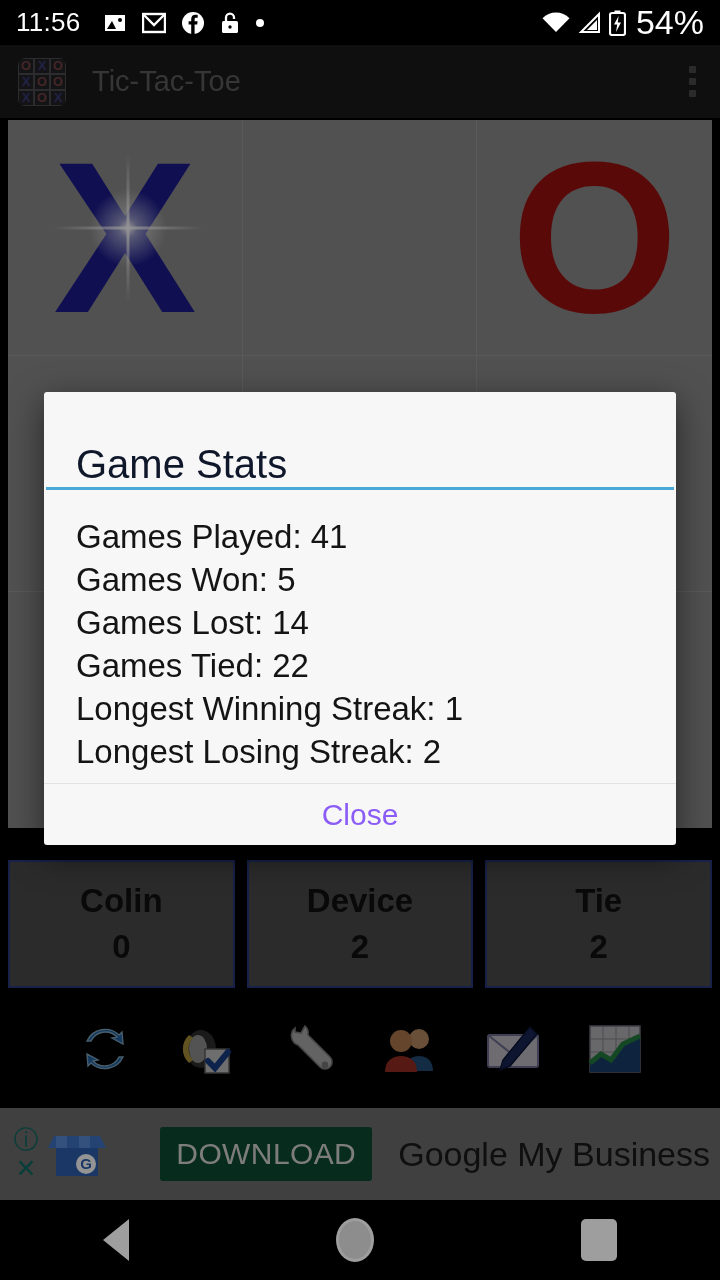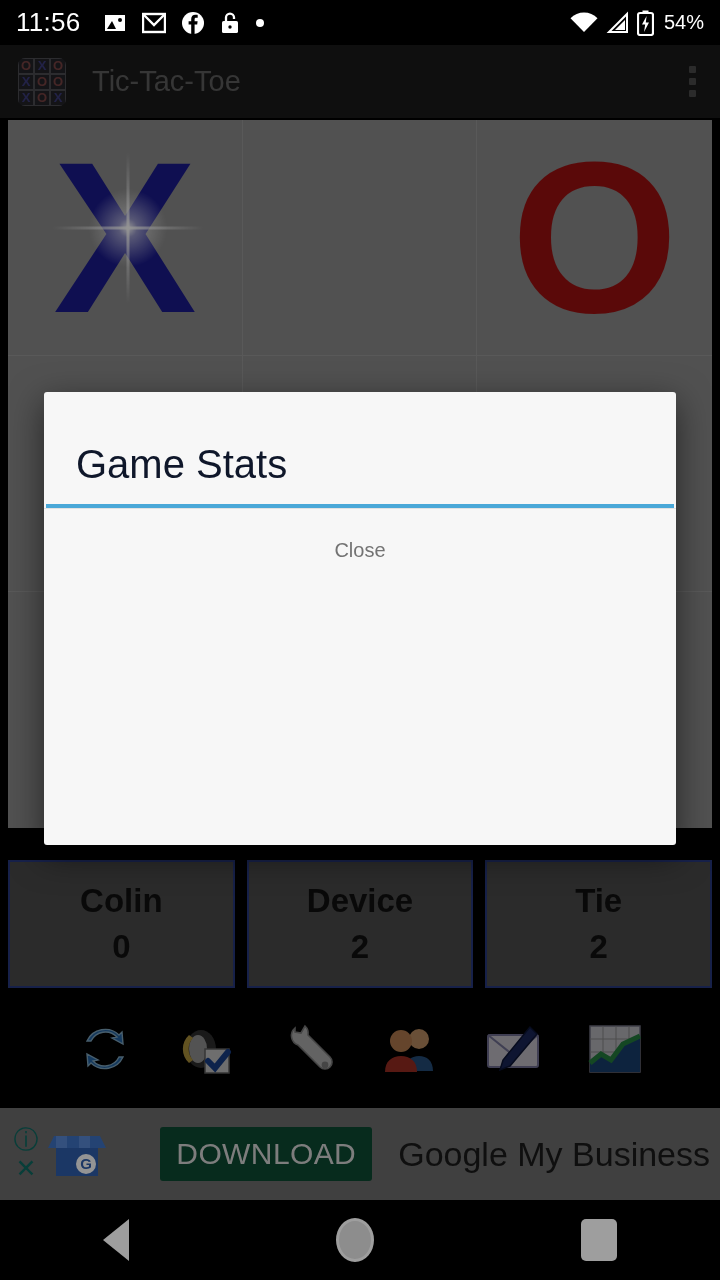--- a/index.html
+++ b/index.html
@@ -7,21 +7,21 @@
   body { font-family:"Liberation Sans", sans-serif; position:relative; }
 
   
   #status-bar{
     position:absolute; left:0; top:0; width:720px; height:45px;
     background:#000; display:flex; align-items:center; padding:0 16px;
   }
   #status-clock{ color:#fff; font-size:26px; letter-spacing:.3px; }
   #status-left-icons{ display:flex; align-items:center; gap:15px; margin-left:22px; }
   #status-right{ margin-left:auto; display:flex; align-items:center; gap:7px; }
-  #battery-pct{ color:#fff; font-size:20px; margin-left:3px; }
+  #battery-pct{ color:#fff; font-size:34px; margin-left:3px; }
   .sicon{ display:block; }
 
   
   #app-bar{
     position:absolute; left:0; top:45px; width:720px; height:73px;
     background:#1b1b1b; display:flex; align-items:center; padding:0 18px;
   }
   #app-icon{
     width:48px; height:48px; border-radius:7px; background:#2b2b33;
     display:grid; grid-template-columns:repeat(3,1fr); grid-template-rows:repeat(3,1fr);
@@ -115,21 +115,21 @@
     background:#f7f7f7; border-radius:3px;
     box-shadow:0 10px 34px rgba(0,0,0,.55); display:flex; flex-direction:column;
   }
   #dialog-title{
     color:#0f172a; font-size:40px; padding:50px 0 0 32px; height:112px;
   }
   #dialog-divider{ height:4px; background:#4aa8d8; margin:0 2px; }
   #dialog-body{ flex:1; padding:26px 0 10px 32px; }
   .stat-line{ font-size:33px; color:#141414; line-height:1.30; white-space:nowrap; }
   #dialog-footer{ border-top:1px solid #e2e2e2; height:84px; display:flex; align-items:center; justify-content:center; }
-  #dialog-close-button{ font-size:20px; color:#737373; background:none; border:none; font-family:"Liberation Sans",sans-serif; cursor:pointer; }
+  #dialog-close-button{ font-size:30px; color:#8b5cf6; background:none; border:none; font-family:"Liberation Sans",sans-serif; cursor:pointer; }
 </style>
 </head>
 <body>
 
 <div id="status-bar">
   <div id="status-clock">11:56</div>
   <div id="status-left-icons">
     <svg class="sicon" width="24" height="24" viewBox="0 0 24 24">
         <rect x="2" y="4" width="20" height="16" fill="#fff"></rect>
         <polygon points="4,18 9,10 13,18" fill="#000"></polygon>
@@ -308,20 +308,28 @@
   </div>
   <div id="ad-download">DOWNLOAD</div>
   <div id="ad-title">Google My Business</div>
 </div>
 
 <div id="scrim"></div>
 
 <div id="dialog">
   <div id="dialog-title">Game Stats</div>
   <div id="dialog-divider"></div>
+  <div id="dialog-body">
+    <div class="stat-line">Games Played: 41</div>
+    <div class="stat-line">Games Won: 5</div>
+    <div class="stat-line">Games Lost: 14</div>
+    <div class="stat-line">Games Tied: 22</div>
+    <div class="stat-line">Longest Winning Streak: 1</div>
+    <div class="stat-line">Longest Losing Streak: 2</div>
+  </div>
   <div id="dialog-footer">
     <button id="dialog-close-button">Close</button>
   </div>
 </div>
 
 <div id="nav-bar">
   <div id="nav-back"></div>
   <div id="nav-home"></div>
   <div id="nav-recents"></div>
 </div>

